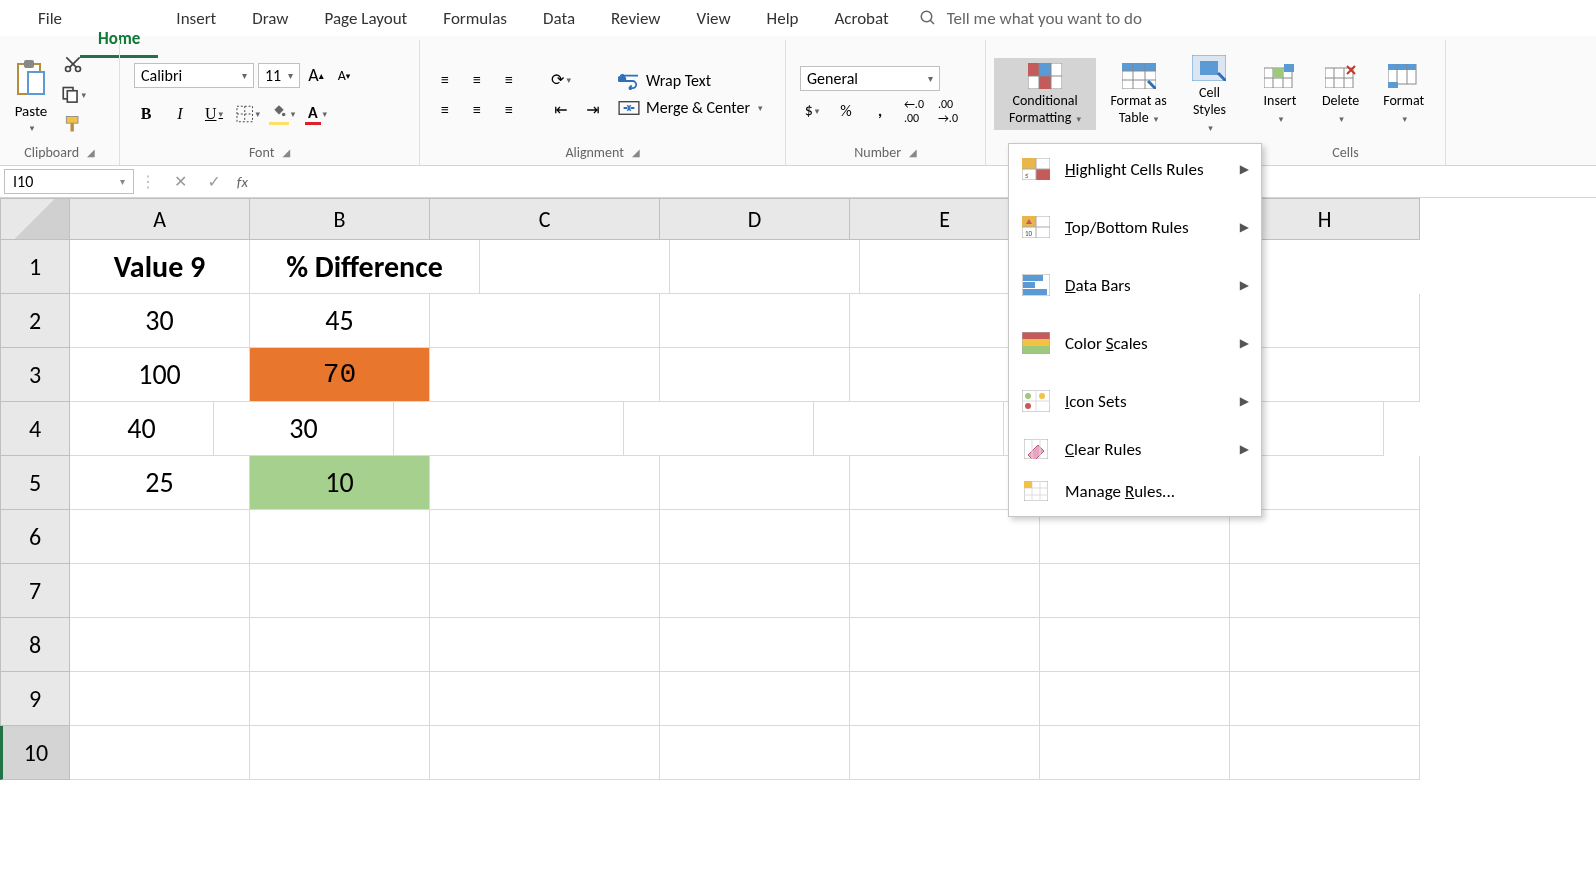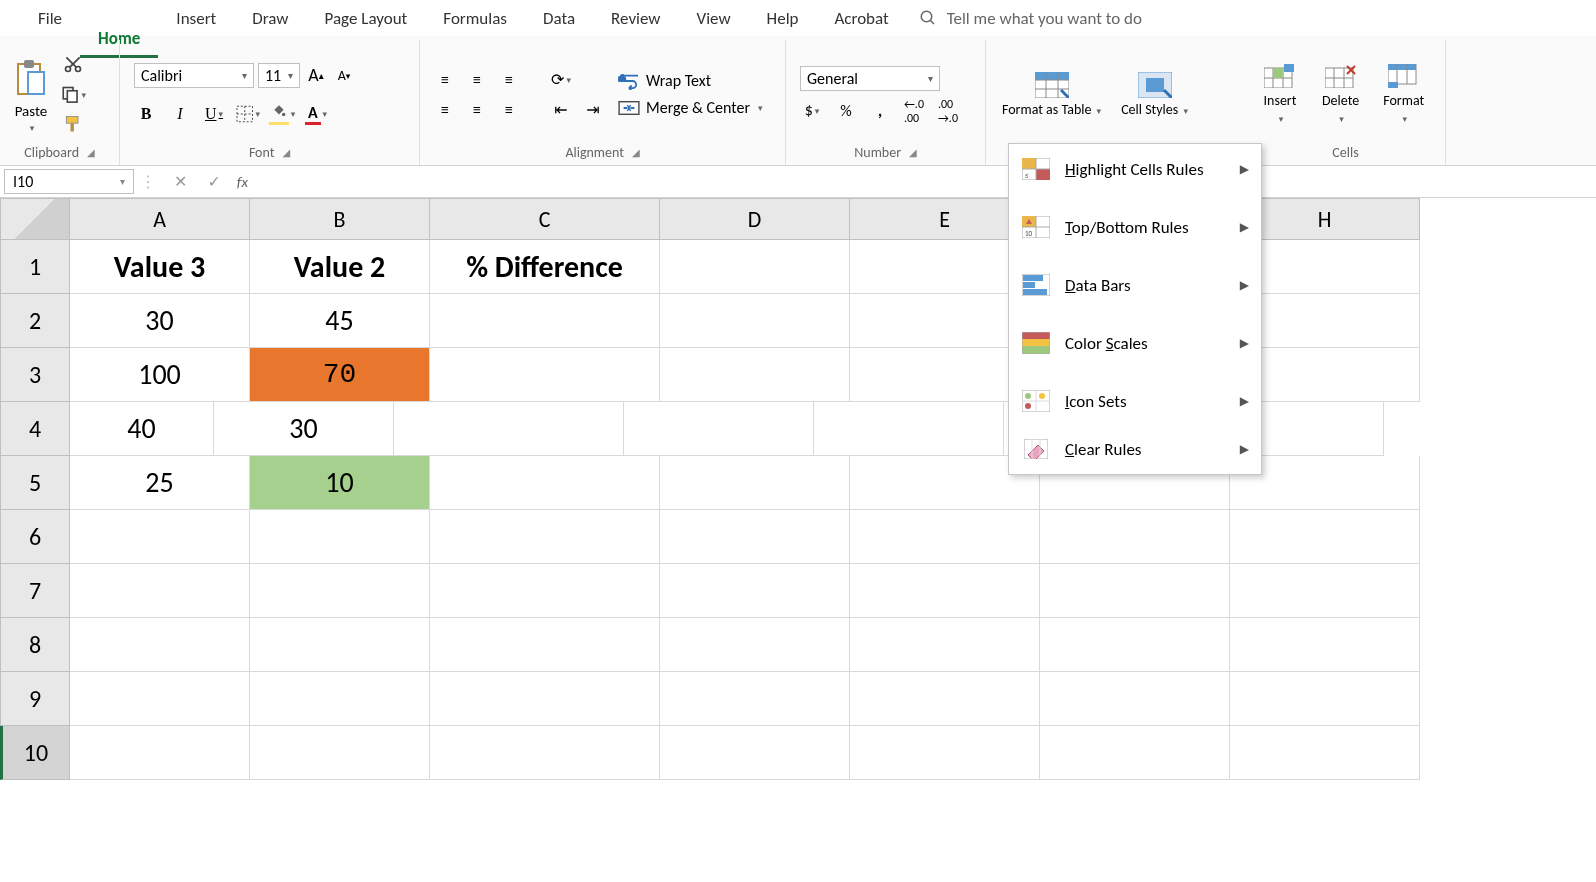--- a/index.html
+++ b/index.html
@@ -259,20 +259,34 @@
       </div>
     </div>
     <div class="group-label">
         <span>Number</span>
         <span class="dlaunch">◢</span>
       </div>
   </div>
 
   <div class="group" style="width:260px;border-right:none">
     <div class="group-body styles-col">
+      <div class="big-btn active">
+        <div class="big-ic">
+            <svg width="34" height="26" viewBox="0 0 34 26">
+              <rect x="0" y="0" width="34" height="26" fill="#fff" stroke="#888"></rect>
+              <rect x="0" y="0" width="11" height="13" fill="#c55a5a"></rect>
+              <rect x="11" y="0" width="12" height="13" fill="#5b9bd5"></rect>
+              <rect x="11" y="13" width="12" height="13" fill="#c55a5a"></rect>
+              <line x1="11" y1="0" x2="11" y2="26" stroke="#888"></line>
+              <line x1="23" y1="0" x2="23" y2="26" stroke="#888"></line>
+              <line x1="0" y1="13" x2="34" y2="13" stroke="#888"></line>
+            </svg>
+          </div>
+        <div><span style="white-space:pre-line">Conditional Formatting</span> <span class="split-caret">▾</span></div>
+      </div>
       <div class="big-btn">
         <div class="big-ic">
             <svg width="34" height="26" viewBox="0 0 34 26">
               <rect x="0" y="0" width="34" height="8" fill="#5b9bd5"></rect>
               <rect x="0" y="8" width="34" height="18" fill="#fff" stroke="#888"></rect>
               <line x1="11" y1="0" x2="11" y2="26" stroke="#888"></line>
               <line x1="23" y1="0" x2="23" y2="26" stroke="#888"></line>
               <line x1="0" y1="17" x2="34" y2="17" stroke="#888"></line>
               <path d="M26 18l8 8" stroke="#2f6fb7" stroke-width="3"></path>
             </svg>
@@ -361,22 +375,21 @@
       <div class="colhead" style="width: 180px;">B</div>
       <div class="colhead" style="width: 230px;">C</div>
       <div class="colhead" style="width: 190px;">D</div>
       <div class="colhead" style="width: 190px;">E</div>
       <div class="colhead" style="width: 190px;">G</div>
       <div class="colhead" style="width: 190px;">H</div>
     </div>
   <div id="rows">
       <div class="row">
         <div class="rowhead">1</div>
-        <div class="cell hdr" style="width: 180px;">Value 3</div>
-        <div class="cell hdr" style="width: 180px;">Value 2</div>
+        <div class="cell hdr" style="width: 180px;">Value 9</div>
         <div class="cell hdr" style="width: 230px;">% Difference</div>
         <div class="cell hdr" style="width: 190px;"></div>
         <div class="cell hdr" style="width: 190px;"></div>
         <div class="cell hdr" style="width: 190px;"></div>
         <div class="cell hdr" style="width: 190px;"></div>
       </div>
       <div class="row">
         <div class="rowhead">2</div>
         <div class="cell" style="width: 180px;">30</div>
         <div class="cell" style="width: 180px;">45</div>
@@ -546,13 +559,26 @@
         <svg width="24" height="20" viewBox="0 0 24 20">
           <rect x="0" y="0" width="24" height="20" fill="#fff" stroke="#aaa"></rect>
           <path d="M4 16L14 6l6 6-10 10z" fill="#e8a5c0" stroke="#c0568a"></path>
           <line x1="8" y1="0" x2="8" y2="20" stroke="#ddd"></line>
           <line x1="16" y1="0" x2="16" y2="20" stroke="#ddd"></line>
         </svg>
       </div>
     <span class="lbl"><u>C</u>lear Rules</span>
     <span class="sub-arrow">▶</span>
   </div>
+  <div class="cf-item">
+    <div class="cf-ic">
+        <svg width="24" height="20" viewBox="0 0 24 20">
+          <rect x="0" y="0" width="24" height="20" fill="#fff" stroke="#aaa"></rect>
+          <line x1="8" y1="0" x2="8" y2="20" stroke="#ddd"></line>
+          <line x1="16" y1="0" x2="16" y2="20" stroke="#ddd"></line>
+          <line x1="0" y1="7" x2="24" y2="7" stroke="#ddd"></line>
+          <line x1="0" y1="14" x2="24" y2="14" stroke="#ddd"></line>
+          <rect x="0" y="0" width="8" height="7" fill="#f4c242"></rect>
+        </svg>
+      </div>
+    <span class="lbl">Manage <u>R</u>ules...</span>
+  </div>
 </div>
 
 </body></html>

